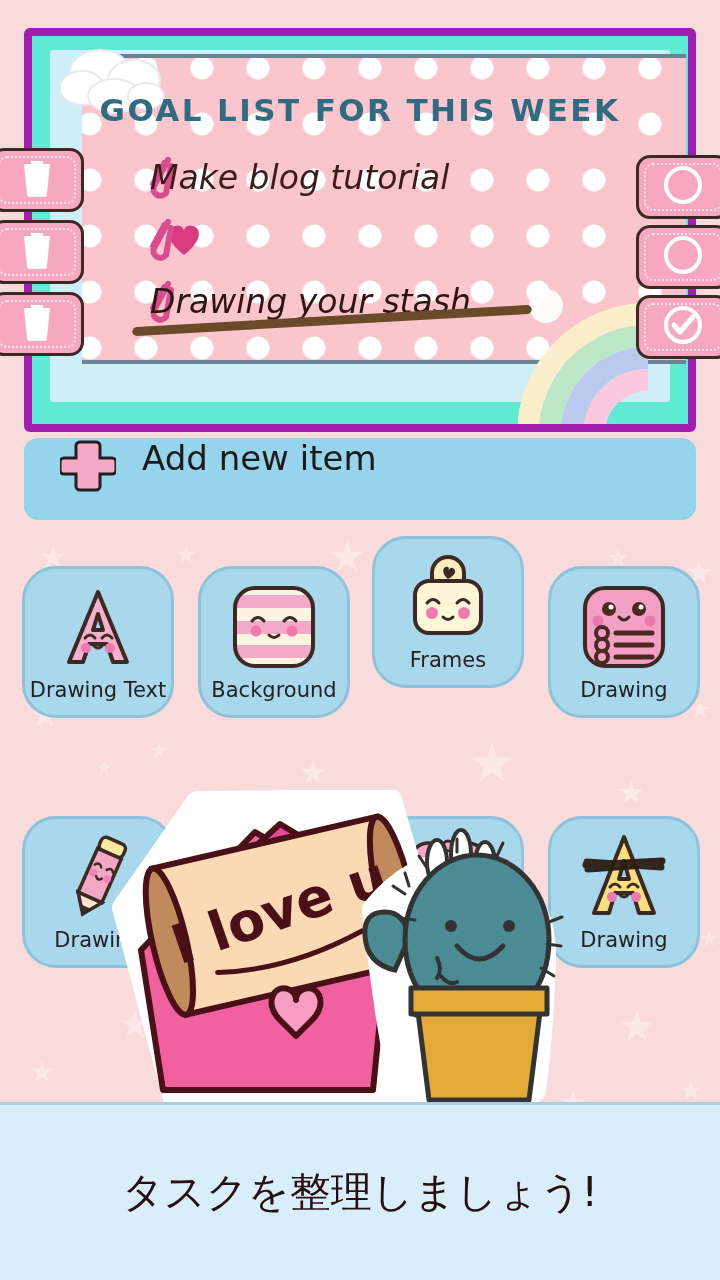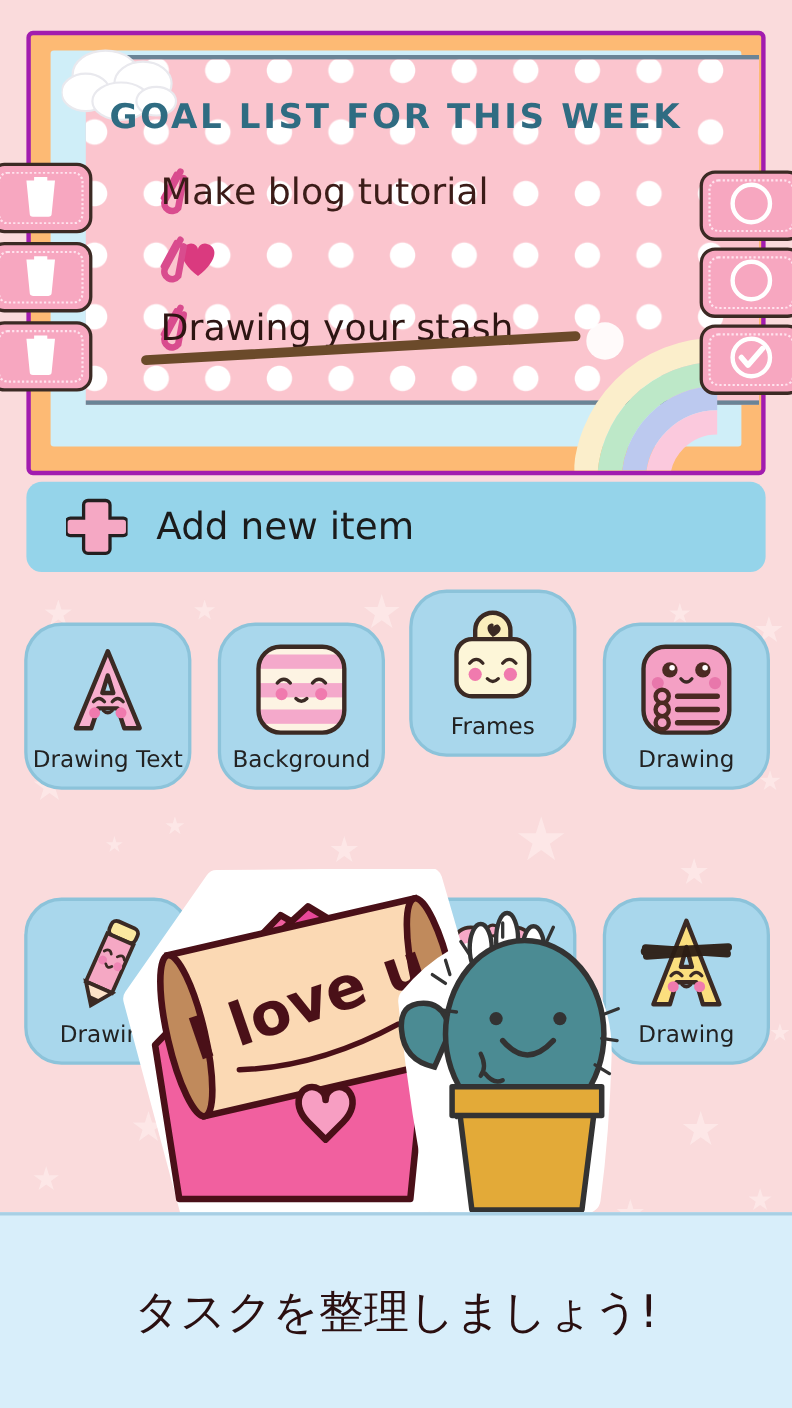--- a/index.html
+++ b/index.html
@@ -9,63 +9,63 @@
     background:#fadbdc;
     position:relative;
   }
   
   #stars{position:absolute;inset:0;z-index:0;pointer-events:none;}
   .star{position:absolute;background:#fde9e9;opacity:.85;
         clip-path:polygon(50% 0%,61% 35%,98% 35%,68% 57%,79% 91%,50% 70%,21% 91%,32% 57%,2% 35%,39% 35%);}
 
   
   #card-wrap{position:absolute;left:24px;top:28px;width:672px;height:404px;z-index:2;}
-  #card-outer{position:absolute;inset:0;background:#fdba74;border:4px solid #a21caf;
+  #card-outer{position:absolute;inset:0;background:#5eead4;border:8px solid #a21caf;
               border-radius:6px;box-sizing:border-box;overflow:hidden;}
   #card-inner-border{position:absolute;left:18px;top:14px;right:18px;bottom:22px;
               background:#cfeef8;border-radius:3px;}
   #dots-panel{position:absolute;left:50px;top:18px;right:2px;bottom:60px;
               background:#fbc5ce;border:4px solid #6a8496;border-left:none;border-right:none;
               box-sizing:border-box;overflow:hidden;}
   #dots-panel .dotgrid{position:absolute;inset:0;
      background-image:radial-gradient(circle at 14px 14px,#ffffff 11px,transparent 12px);
      background-size:56px 56px;background-position:-6px -4px;}
   
   #cloud{position:absolute;left:28px;top:12px;width:120px;height:68px;z-index:6;}
   
   #rainbow{position:absolute;right:0px;bottom:0px;width:170px;height:140px;z-index:3;overflow:hidden;}
 
   
   #list-title{position:absolute;left:0;right:0;top:56px;text-align:center;z-index:7;
      color:#2f6c82;font-size:31px;letter-spacing:2.4px;font-weight:700;
      font-family:"DejaVu Sans",sans-serif;}
 
   
-  #rows{position:absolute;left:0;right:0;top:110px;z-index:7;}
+  #rows{position:absolute;left:0;right:0;top:110px;z-index:7;font-style:italic;}
   .row{position:relative;height:62px;display:flex;align-items:center;padding-left:118px;}
   .clip{position:absolute;left:112px;top:6px;width:34px;height:50px;}
   .task-text{font-size:33px;color:#3b1c18;font-family:"DejaVu Sans",sans-serif;
              position:relative;white-space:nowrap;}
   .row.done .task-text{color:#2d1512;}
   .strike{position:absolute;left:100px;top:46px;width:400px;height:9px;background:#6b4a2a;
           border-radius:6px;transform:rotate(-3.2deg);z-index:9;}
   .heart-inline{display:inline-block;width:40px;height:36px;margin-left:14px;
           vertical-align:-6px;}
 
   
   .tab{position:absolute;width:94px;height:64px;background:#f7a7c0;
        border:3px solid #3b2a24;border-radius:14px;box-sizing:border-box;
        display:flex;align-items:center;justify-content:center;z-index:12;}
   .tab::after{content:"";position:absolute;inset:5px;border:2px dotted #ffe3ee;border-radius:9px;}
   .tab.left{left:-10px;}
   .tab.right{right:-10px;}
 
   
   #add-bar{position:absolute;left:24px;top:438px;width:672px;height:82px;
-           background:#95d4ea;border-radius:14px;z-index:2;display:flex;align-items:center;
+           background:#95d4ea;border-radius:14px;z-index:2;display:flex;
            padding-left:36px;box-sizing:border-box;}
   #add-plus{width:56px;height:56px;position:relative;flex:none;}
   #add-label{font-size:34px;color:#1b1b1b;margin-left:26px;
              font-family:"DejaVu Sans",sans-serif;}
 
   
   .tool{position:absolute;width:152px;height:152px;background:#a9d7ec;
         border:3px solid #8cc3da;border-radius:34px;box-sizing:border-box;z-index:3;
         display:flex;flex-direction:column;align-items:center;justify-content:flex-start;}
   .tool .glyph{margin-top:12px;height:92px;display:flex;align-items:center;justify-content:center;}

